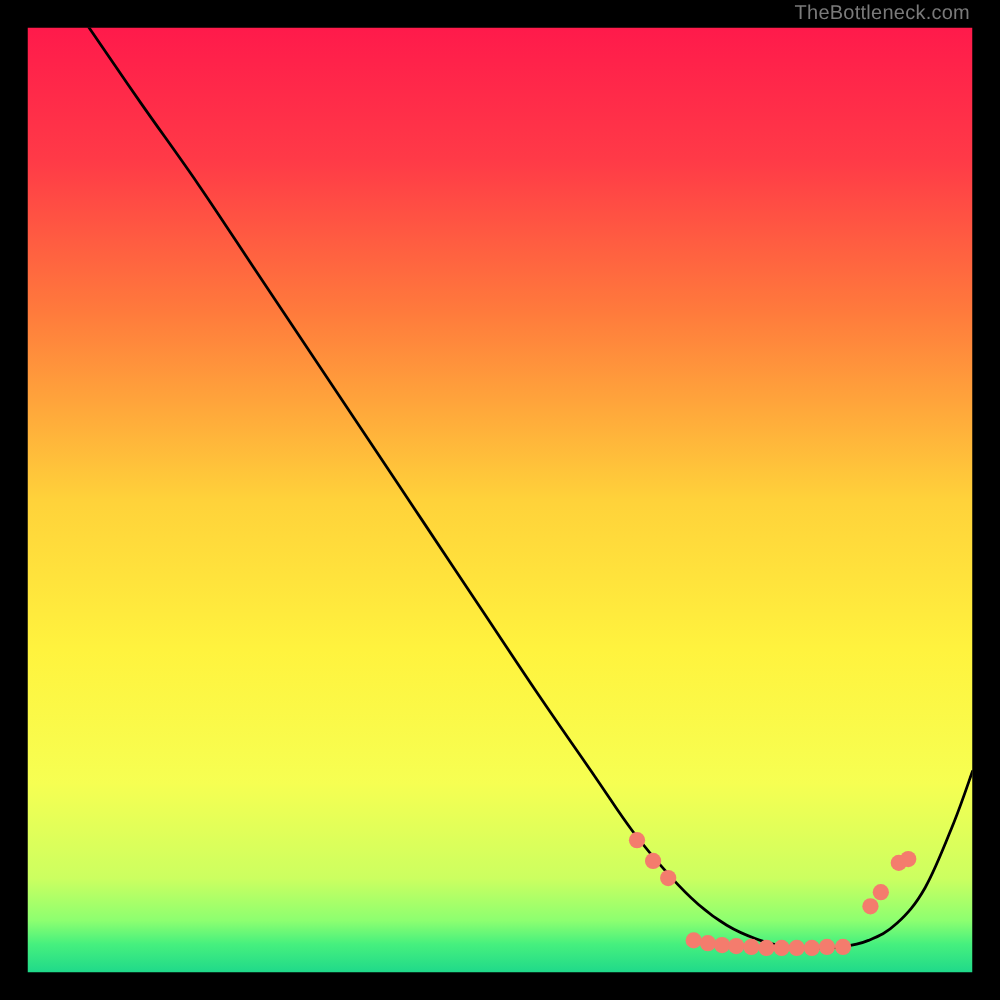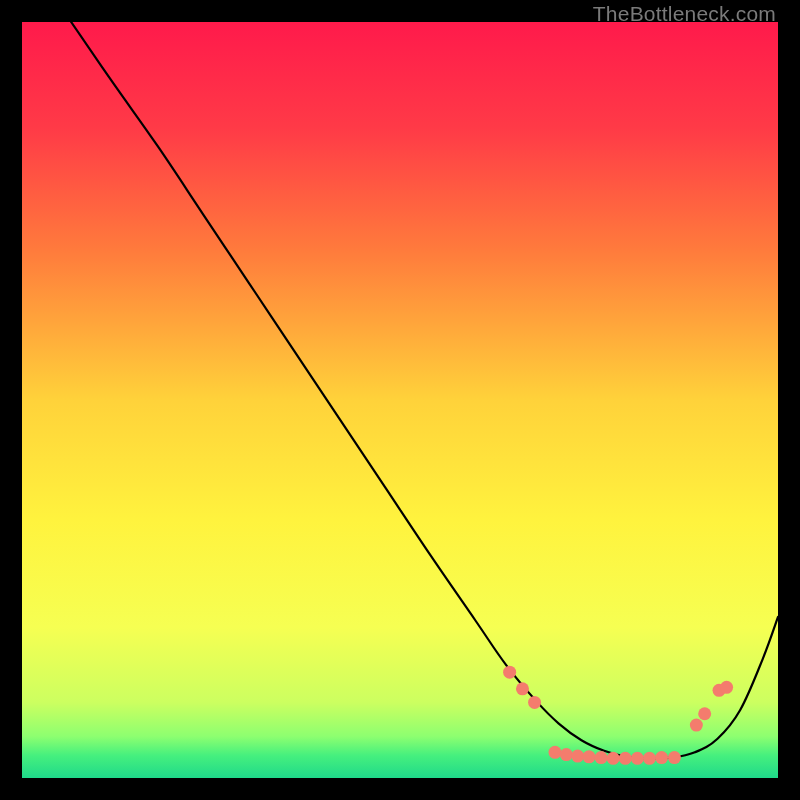--- a/index.html
+++ b/index.html
@@ -24,21 +24,21 @@
     left: 0;
     top: 0;
     width: 756px;
     height: 756px;
   }
   .watermark {
     position: absolute;
     top: 2px;
     right: 24px;
     color: #7a7a7a;
-    font-size: 21px;
+    font-size: 16px;
     letter-spacing: 0.2px;
     font-weight: 500;
     user-select: none;
   }
 </style>
 </head>
 <body>
 
 <div class="watermark">TheBottleneck.com</div>
 

